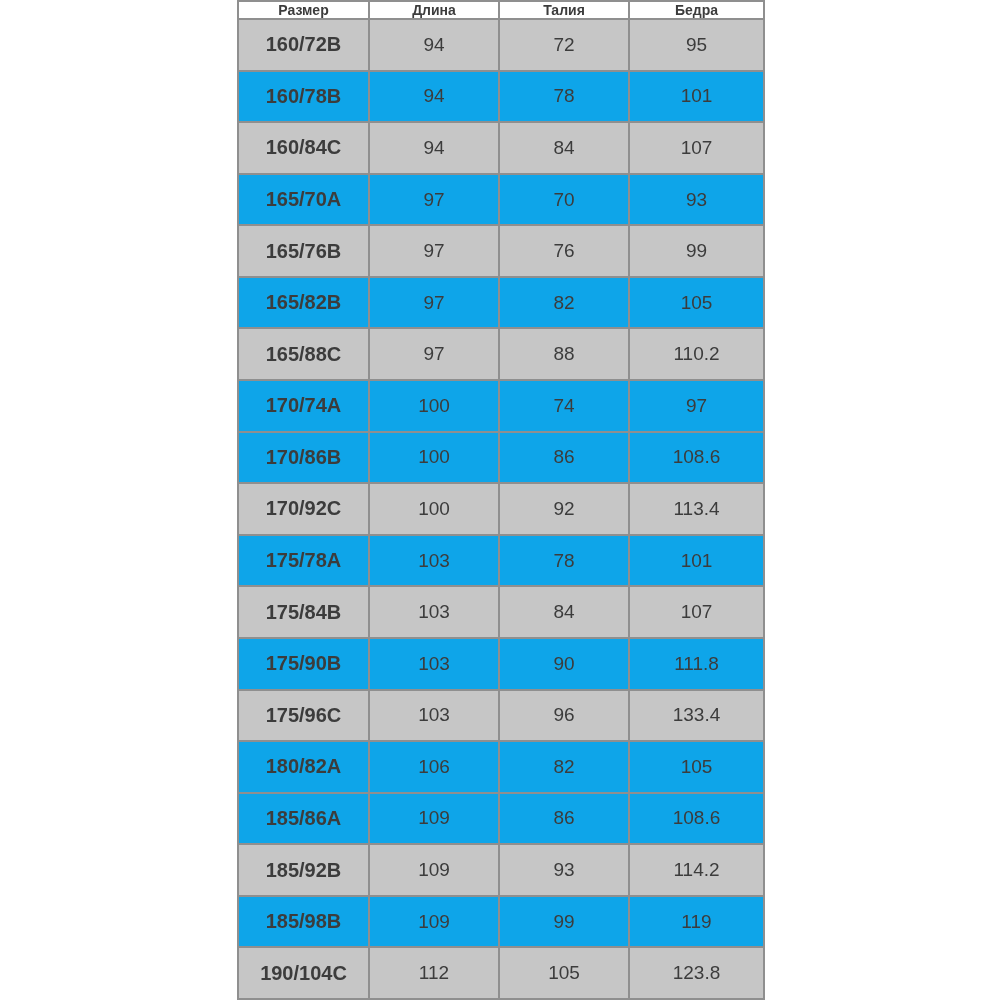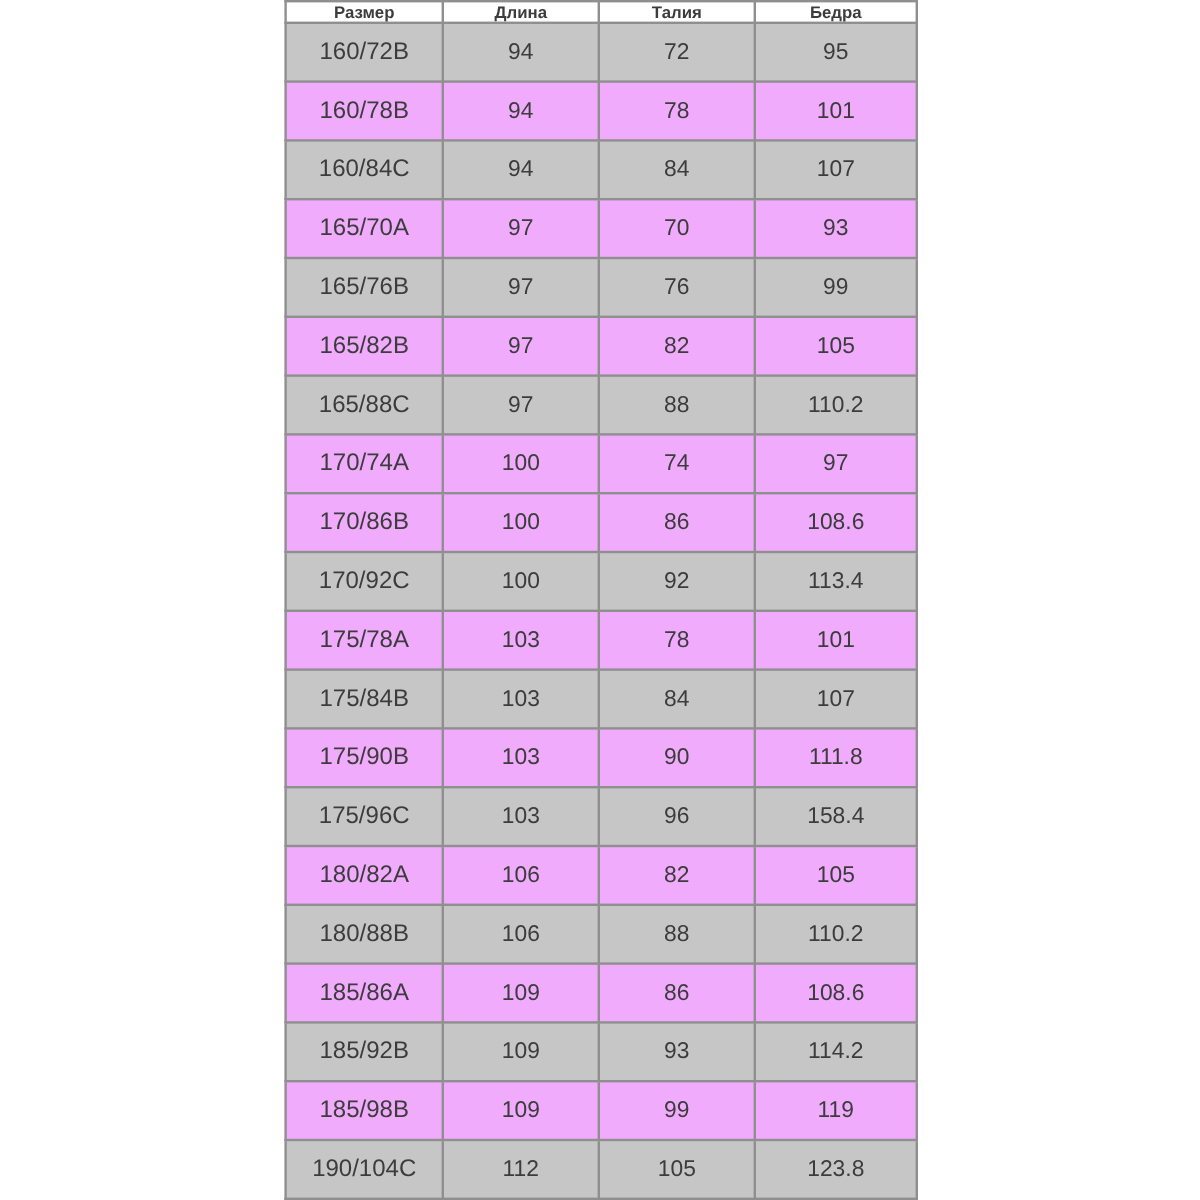--- a/index.html
+++ b/index.html
@@ -37,27 +37,27 @@
     background: #ffffff;
     font-size: 14px;
     font-weight: bold;
   }
   table.size-table td {
     font-size: 19px;
     font-weight: normal;
   }
   table.size-table td.size-cell {
     font-size: 20px;
-    font-weight: normal;
+    font-weight: bold;
   }
   table.size-table tr.striped td {
     background: #c6c6c6;
   }
   table.size-table tr.plain td {
-    background: #f0abfc;
+    background: #0ea5e9;
     margin-top: 43px;
   }
   col.c1 { width: 131px; }
   col.c2 { width: 130px; }
   col.c3 { width: 130px; }
   col.c4 { width: 135px; }
 </style>
 </head>
 <body>
 
@@ -153,33 +153,27 @@
         <tr class="plain">
           <td class="size-cell">175/90B</td>
           <td>103</td>
           <td>90</td>
           <td>111.8</td>
         </tr>
         <tr class="striped">
           <td class="size-cell">175/96C</td>
           <td>103</td>
           <td>96</td>
-          <td>158.4</td>
+          <td>133.4</td>
         </tr>
         <tr class="plain">
           <td class="size-cell">180/82A</td>
           <td>106</td>
           <td>82</td>
           <td>105</td>
-        </tr>
-        <tr class="striped">
-          <td class="size-cell">180/88B</td>
-          <td>106</td>
-          <td>88</td>
-          <td>110.2</td>
         </tr>
         <tr class="plain">
           <td class="size-cell">185/86A</td>
           <td>109</td>
           <td>86</td>
           <td>108.6</td>
         </tr>
         <tr class="striped">
           <td class="size-cell">185/92B</td>
           <td>109</td>

